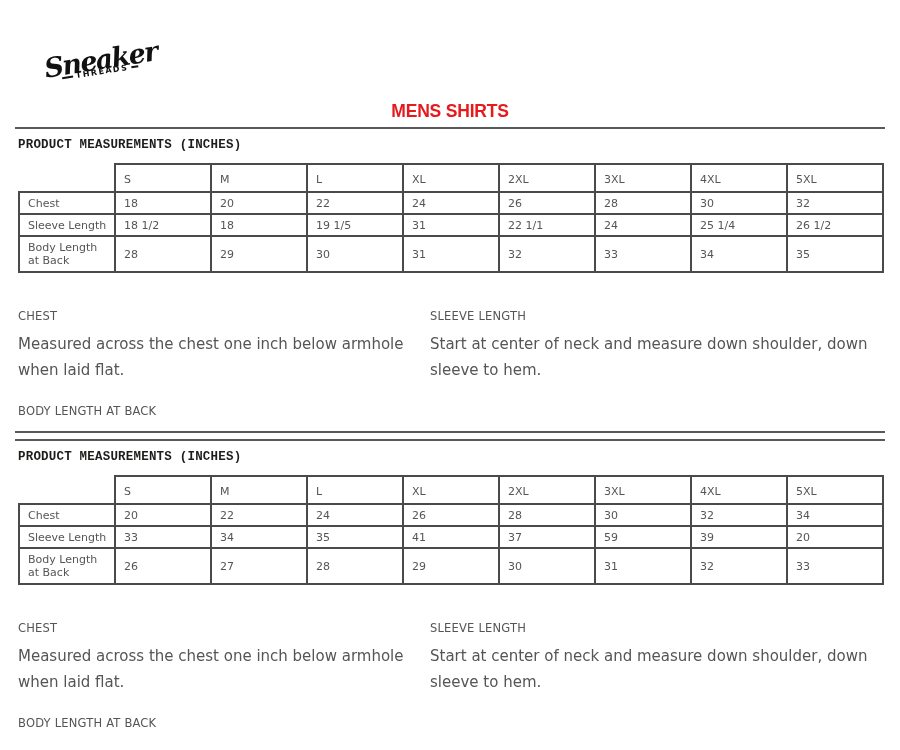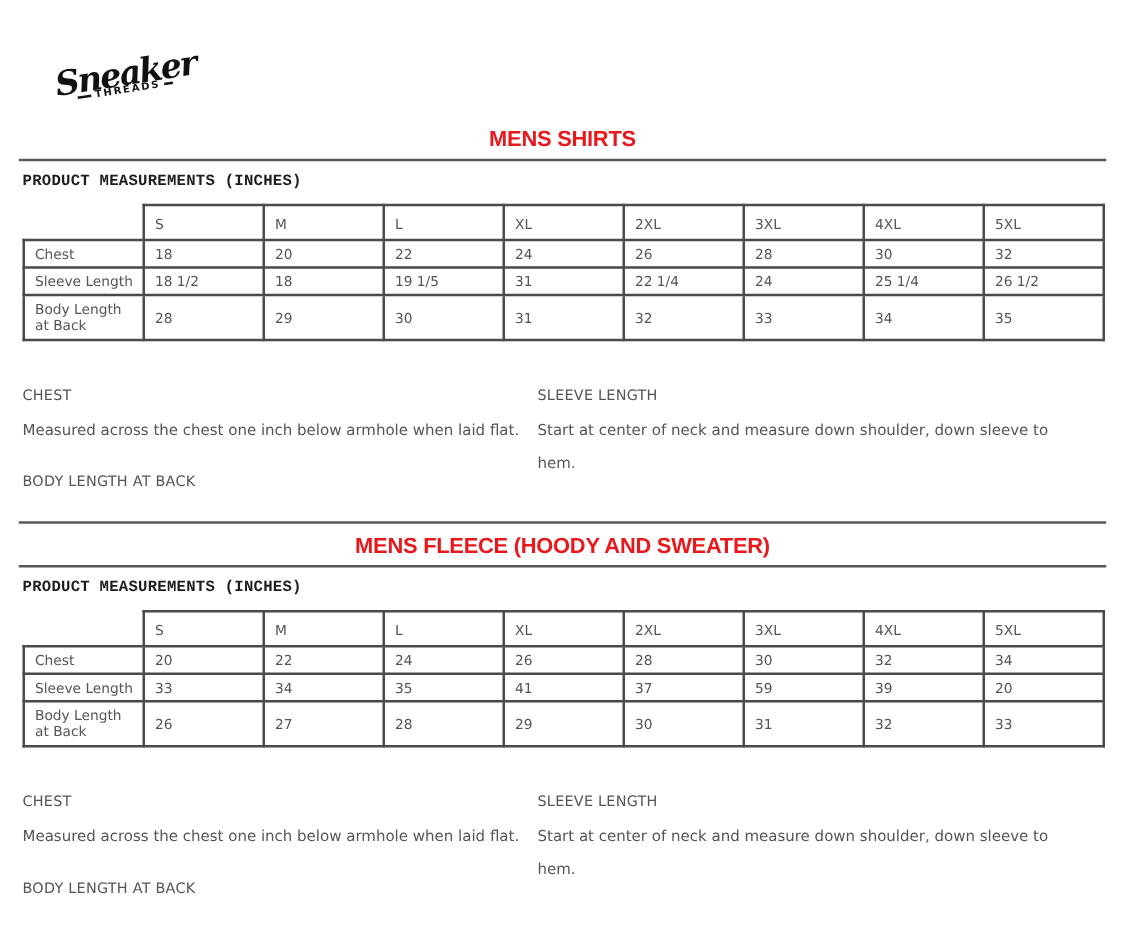--- a/index.html
+++ b/index.html
@@ -40,21 +40,21 @@
   table.size-table col.c-label { width: 96px; }
   table.size-table col.c-size  { width: 96px; }
   tr.row-std td { height: 22px; }
   tr.row-tall td { height: 36px; }
 
   
   .notes { display: flex; margin: 36px 0 0 18px; }
   .notes-col-left { width: 412px; }
   .notes-col-right { width: 440px; }
   .note-heading { font-size: 11.5px; color: #555555; letter-spacing: 0.2px; }
-  .note-text { font-size: 12px; color: #555555; line-height: 26px; margin: 8px 0 21px; }
+  .note-text { font-size: 15px; color: #555555; line-height: 26px; margin: 8px 0 21px; }
 </style>
 </head>
 <body>
 
 <div class="page">
 
   <div class="logo">
     <div class="logo-script">Sneaker</div>
     <div class="logo-sub">
       <span class="logo-dash"></span>
@@ -104,21 +104,21 @@
           <td>28</td>
           <td>30</td>
           <td>32</td>
         </tr>
         <tr class="row-std">
           <td>Sleeve Length</td>
           <td>18 1/2</td>
           <td>18</td>
           <td>19 1/5</td>
           <td>31</td>
-          <td>22 1/4</td>
+          <td>22 1/1</td>
           <td>24</td>
           <td>25 1/4</td>
           <td>26 1/2</td>
         </tr>
         <tr class="row-tall">
           <td>Body Length at Back</td>
           <td>28</td>
           <td>29</td>
           <td>30</td>
           <td>31</td>
@@ -139,21 +139,20 @@
       <div class="notes-col-right">
         <div class="note-heading">SLEEVE LENGTH</div>
         <p class="note-text">Start at center of neck and measure down shoulder, down sleeve to hem.</p>
       </div>
     </div>
   </section>
 
   <div class="rule rule-2"></div>
 
   <section>
-    <h1 class="section-title title-fleece">MENS FLEECE (HOODY AND SWEATER)</h1>
     <div class="rule rule-3"></div>
     <h2 class="subtitle">PRODUCT MEASUREMENTS (INCHES)</h2>
 
     <table class="size-table">
       <colgroup>
         <col class="c-label">
           <col class="c-size">
           <col class="c-size">
           <col class="c-size">
           <col class="c-size">

